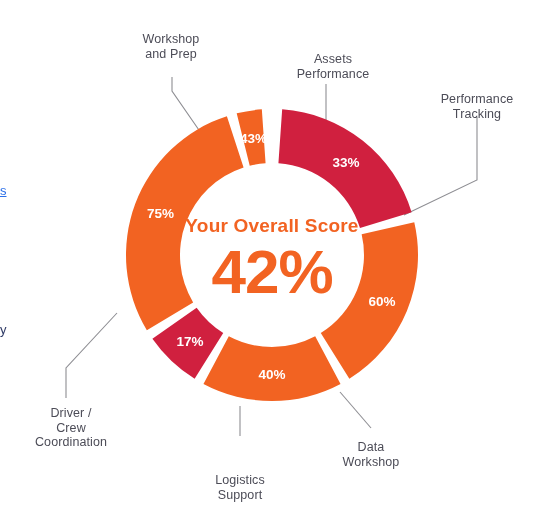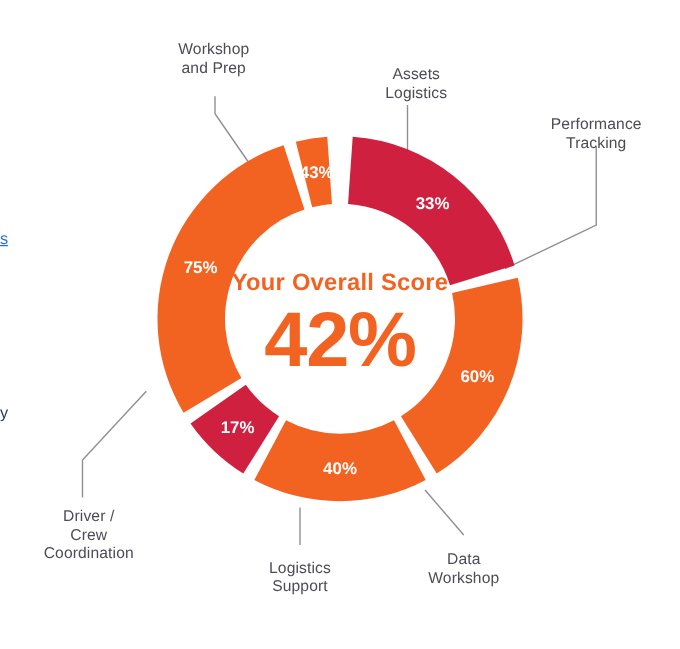--- a/index.html
+++ b/index.html
@@ -106,26 +106,26 @@
         <text class="seg-pct" x="190.1" y="346.3" text-anchor="middle">17%</text>
         <text class="seg-pct" x="160.5" y="218.3" text-anchor="middle">75%</text>
         <text class="seg-pct" x="253.4" y="142.5" text-anchor="middle">43%</text>
       </g>
     <text id="center-caption" class="center-caption" x="272" y="232" text-anchor="middle" fill="#f26322">Your Overall Score</text>
     <text id="center-value" class="center-value" x="272" y="293" text-anchor="middle" fill="#f26322">42%</text>
   </svg>
 
   <div id="callout-labels">
       <div class="callout-label" style="left: 243px; top: 52px; width: 180px;">Assets
-Logistics</div>
+Performance</div>
       <div class="callout-label" style="left: 387px; top: 92px; width: 180px;">Performance
 Tracking</div>
       <div class="callout-label" style="left: 281px; top: 440px; width: 180px;">Data
 Workshop</div>
-      <div class="callout-label" style="left: 150px; top: 447px; width: 180px;">Logistics
+      <div class="callout-label" style="left: 150px; top: 473px; width: 180px;">Logistics
 Support</div>
       <div class="callout-label" style="left: -19px; top: 406px; width: 180px;">Driver /
 Crew
 Coordination</div>
       <div class="callout-label" style="left: 81px; top: 32px; width: 180px;">Workshop
 and Prep</div>
     </div>
   <div id="edge-fragments">
       <div class="edge-fragment link" style="left: 0px; top: 183px;">s</div>
       <div class="edge-fragment plain" style="left: 0px; top: 322px;">y</div>

